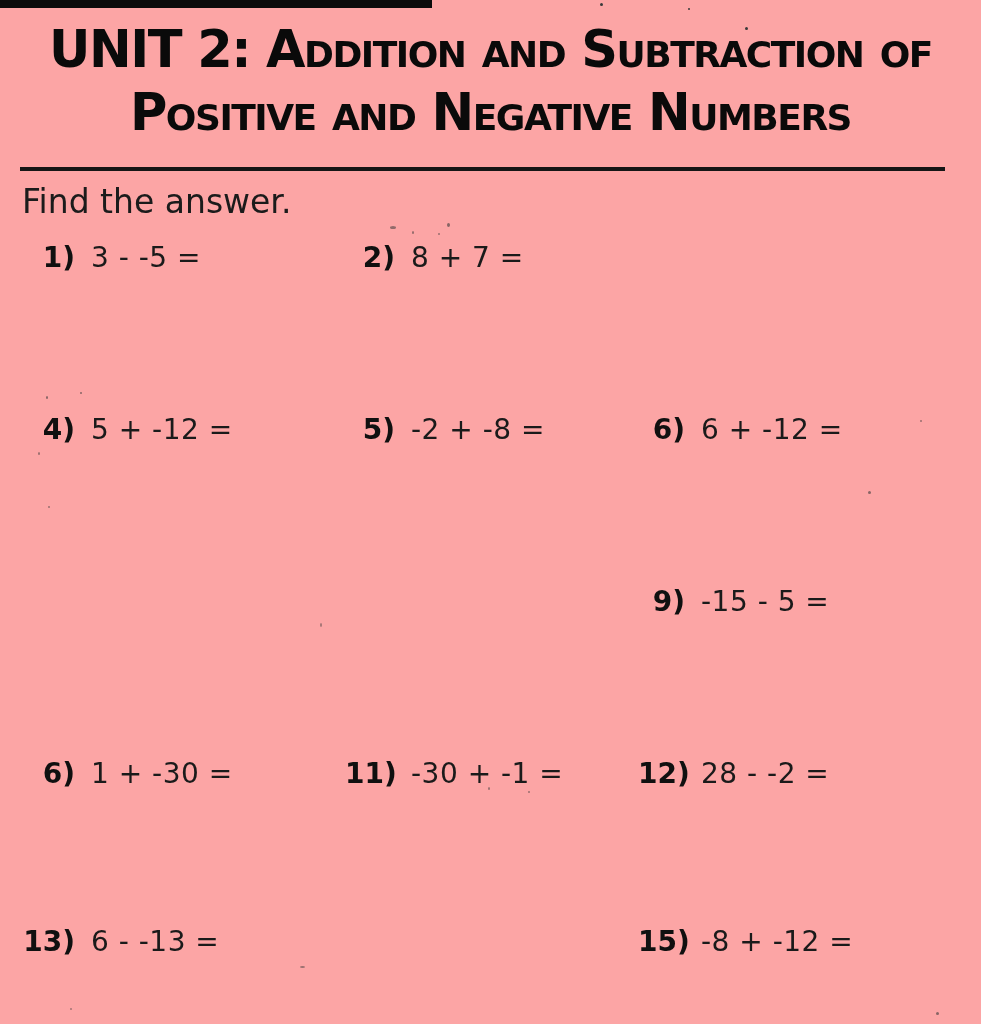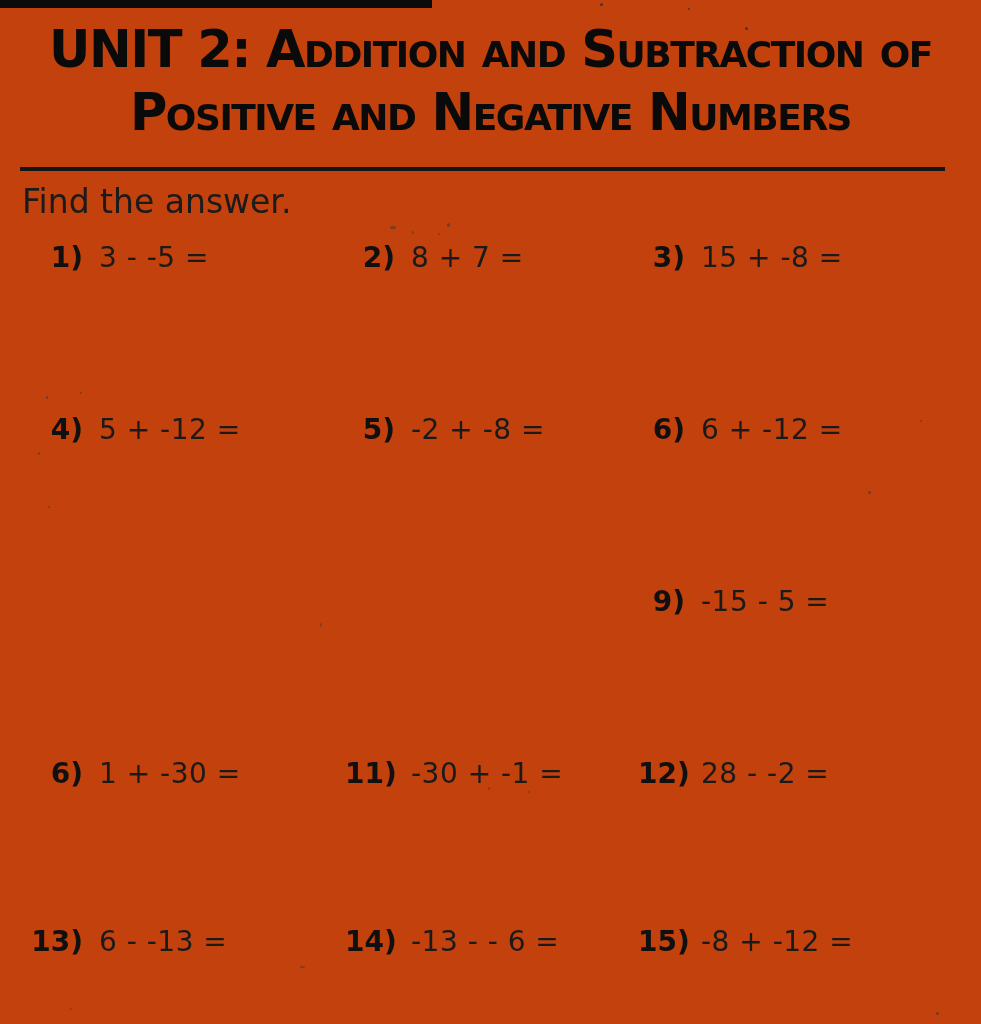--- a/index.html
+++ b/index.html
@@ -4,21 +4,21 @@
 <style>
   html, body {
     margin: 0;
     padding: 0;
     background: #e8e8e8;
   }
   #page {
     position: relative;
     width: 981px;
     height: 1024px;
-    background: #c2410c;
+    background: #fca5a5;
     overflow: hidden;
     font-family: "DejaVu Sans", "Liberation Sans", sans-serif;
     color: #161616;
   }
 
   
   .topbar {
     position: absolute;
     left: 0; top: 0;
     width: 432px; height: 8px;
@@ -69,21 +69,21 @@
     width: 100%;
     height: 42px;
   }
   .cell {
     position: absolute;
     top: 0;
     white-space: nowrap;
     font-size: 28px;
     line-height: 40px;
   }
-  .cell.c1 { left: 28px; }
+  .cell.c1 { left: 20px; }
   .cell.c2 { left: 345px; }
   .cell.c3 { left: 638px; }
   .pnum {
     display: inline-block;
     text-align: right;
     font-weight: bold;
     color: #101010;
   }
   .c1 .pnum { width: 55px; }
   .c2 .pnum { width: 50px; }
@@ -125,23 +125,20 @@
 
   <div class="instruction">Find the answer.</div>
 
   <div class="row r1">
     <div class="cell c1">
       <span class="pnum">1)</span><span class="pexpr">3 - -5 =</span>
     </div>
     <div class="cell c2">
       <span class="pnum">2)</span><span class="pexpr">8 + 7 =</span>
     </div>
-    <div class="cell c3">
-      <span class="pnum">3)</span><span class="pexpr">15 + -8 =</span>
-    </div>
   </div>
 
   <div class="row r2">
     <div class="cell c1">
       <span class="pnum">4)</span><span class="pexpr">5 + -12 =</span>
     </div>
     <div class="cell c2">
       <span class="pnum">5)</span><span class="pexpr">-2 + -8 =</span>
     </div>
     <div class="cell c3">
@@ -164,23 +161,20 @@
     </div>
     <div class="cell c3">
       <span class="pnum">12)</span><span class="pexpr">28 - -2 =</span>
     </div>
   </div>
 
   <div class="row r5">
     <div class="cell c1">
       <span class="pnum">13)</span><span class="pexpr">6 - -13 =</span>
     </div>
-    <div class="cell c2">
-      <span class="pnum">14)</span><span class="pexpr">-13 - - 6 =</span>
-    </div>
     <div class="cell c3">
       <span class="pnum">15)</span><span class="pexpr">-8 + -12 =</span>
     </div>
   </div>
 
   <div class="speck" style="left:600px; top:3px;  width:3px; height:3px;"></div>
   <div class="speck" style="left:688px; top:8px;  width:2px; height:2px;"></div>
   <div class="speck" style="left:745px; top:27px; width:3px; height:3px;"></div>
   <div class="speck" style="left:390px; top:226px; width:6px; height:3px; opacity:.55;"></div>
   <div class="speck" style="left:412px; top:231px; width:2px; height:3px; opacity:.55;"></div>

